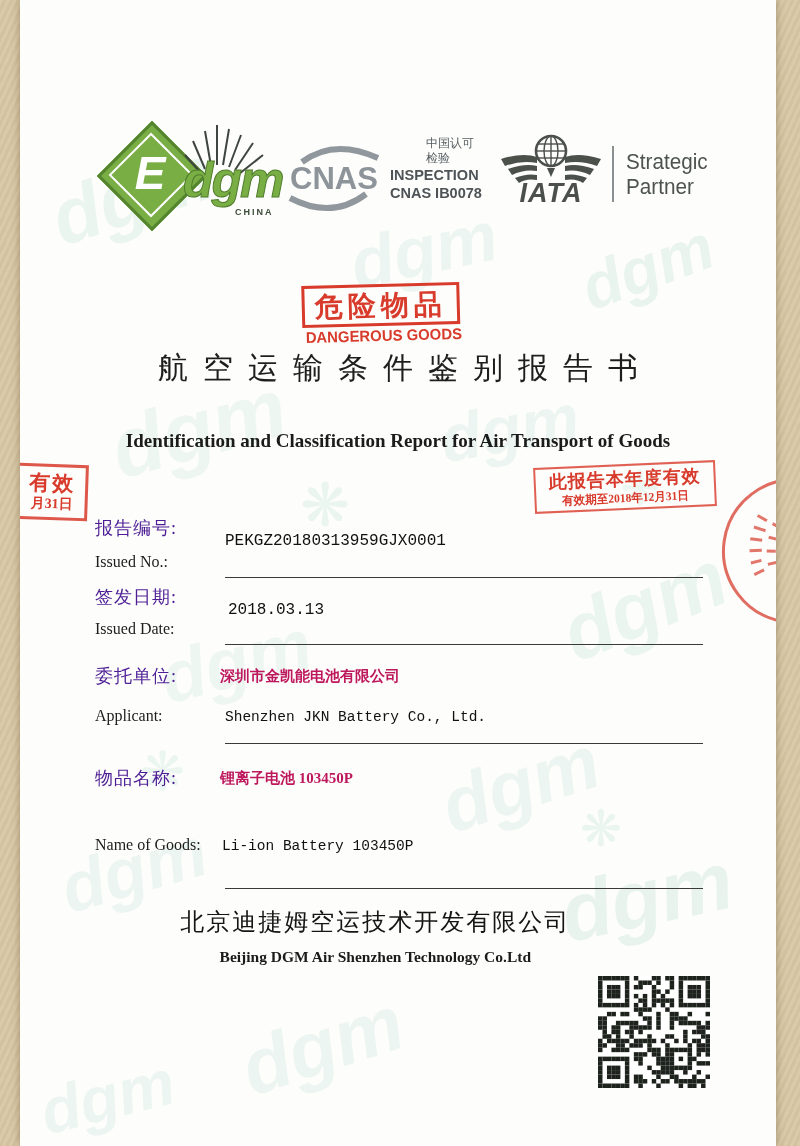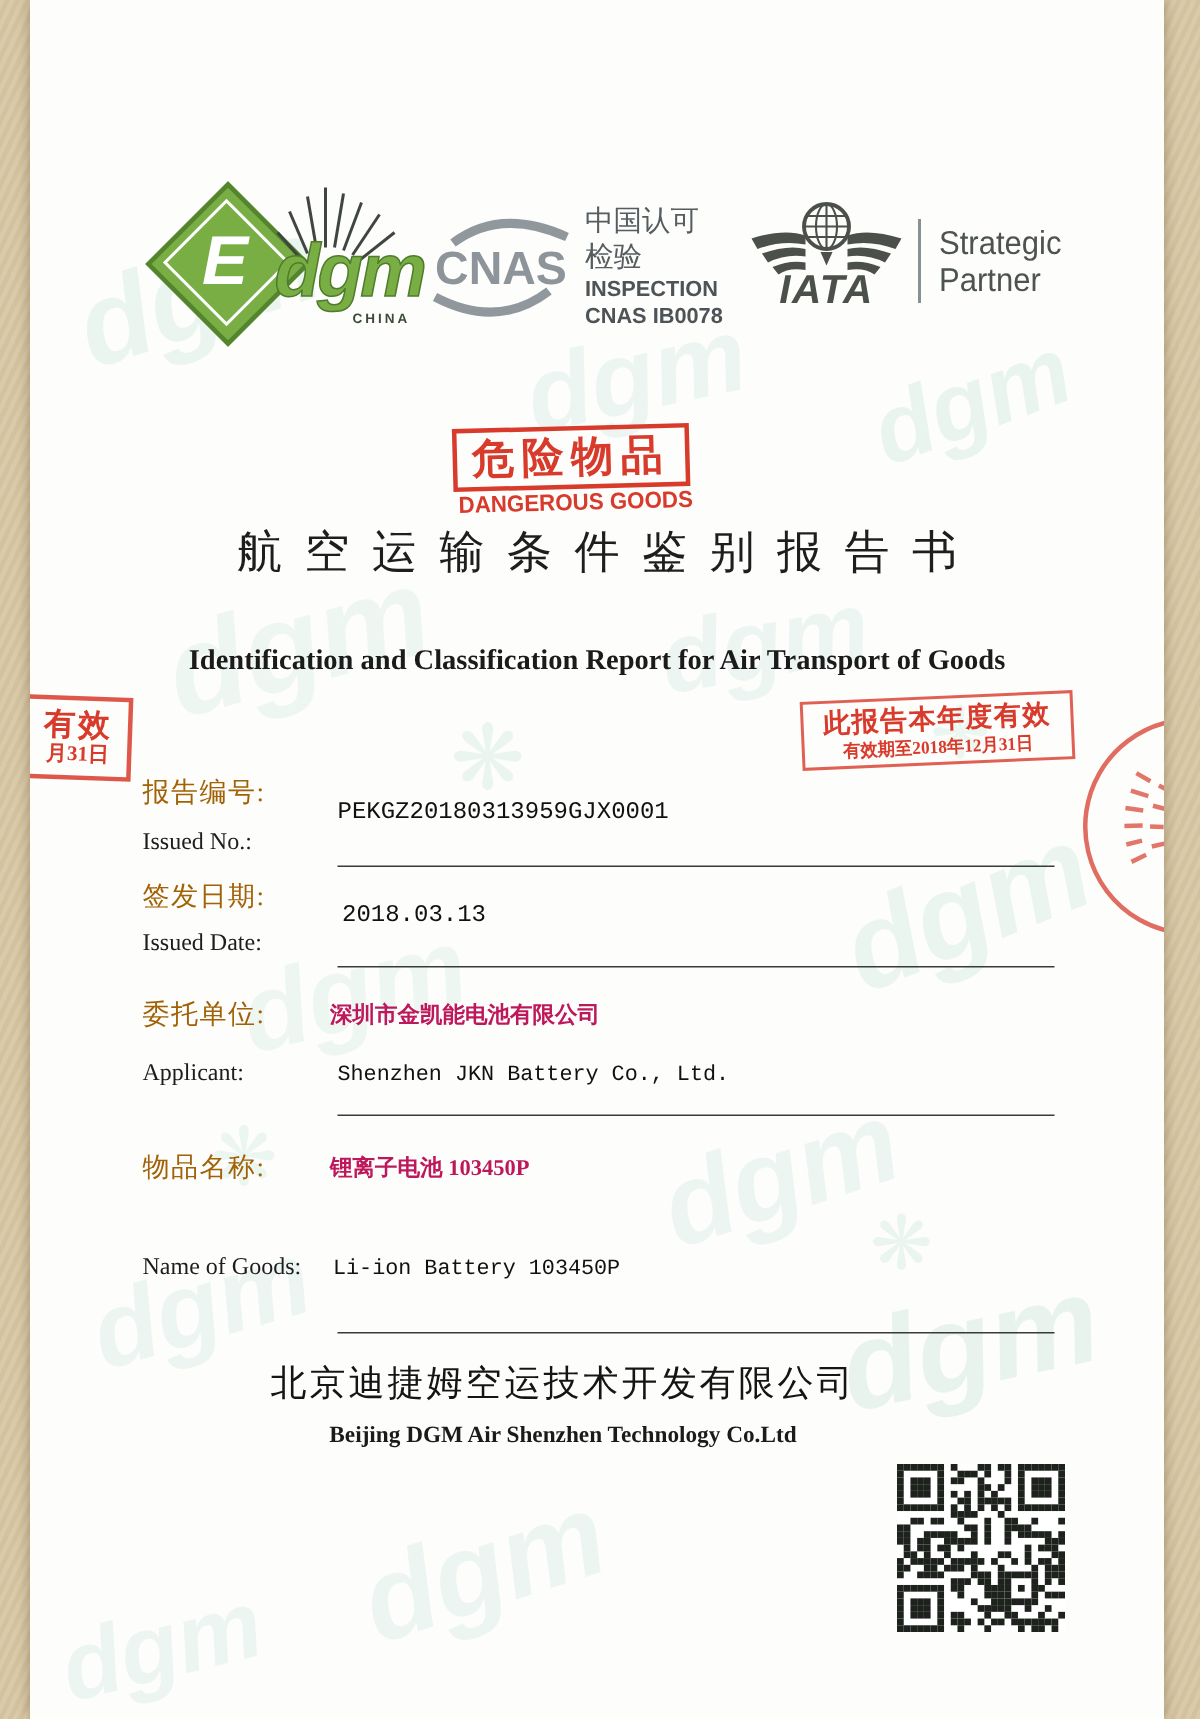--- a/index.html
+++ b/index.html
@@ -23,21 +23,21 @@
       font-family:"Liberation Sans",sans-serif;font-weight:900;font-style:italic;font-size:46px;
       line-height:52px;text-align:center;}
   .dgm-rays{position:absolute;left:78px;top:-4px;}
   .dgm-text{position:absolute;left:78px;top:26px;font-family:"Liberation Sans",sans-serif;
       font-style:italic;font-weight:900;font-size:50px;color:#79ae45;letter-spacing:-2px;
       -webkit-text-stroke:1px #4e7c2a;}
   .dgm-china{position:absolute;left:130px;top:82px;font-family:"Liberation Sans",sans-serif;
       font-size:9px;font-weight:700;letter-spacing:2px;color:#3c4a39;}
   .cnas-logo{position:absolute;left:262px;top:142px;width:104px;height:74px;}
   .cnas-block{position:absolute;left:370px;top:136px;width:110px;line-height:1.25;color:#565d60;}
-  .cnas-block .cjk{font-size:19px;}
+  .cnas-block .cjk{font-size:12px;margin-left:36px;}
   .cnas-block .lat{font-family:"Liberation Sans",sans-serif;font-weight:700;font-size:14.5px;color:#4d5356;}
   .iata-logo{position:absolute;left:475px;top:132px;width:112px;height:76px;}
   .partner-divider{position:absolute;left:592px;top:146px;width:2px;height:56px;background:#8a8f92;}
   .partner-text{position:absolute;left:606px;top:150px;font-family:"Liberation Sans","DejaVu Sans",sans-serif;
       font-size:22px;line-height:1.12;color:#4d534f;transform:scaleX(.94);transform-origin:left;}
   
   .dg-stamp{position:absolute;left:282px;top:284px;width:158px;transform:rotate(-1.5deg);color:#d83a2b;text-align:center;}
   .dg-box{border:3px solid #d83a2b;padding:3px 4px 1px;}
   .dg-cn{font-size:28px;font-weight:700;letter-spacing:5px;line-height:1.15;}
   .dg-en{font-family:"Liberation Sans",sans-serif;font-size:15.5px;font-weight:700;
@@ -52,21 +52,21 @@
       transform:rotate(2deg);color:#d83a2b;text-align:center;line-height:1.2;}
   .left-stamp .l1{font-size:21px;font-weight:700;letter-spacing:2px;}
   .left-stamp .l2{font-size:14px;font-weight:700;}
   .annual-stamp{position:absolute;left:514px;top:464px;width:170px;padding:2px 4px;border:2px solid rgba(216,57,43,.8);
       transform:rotate(-2.5deg);color:#d83a2b;text-align:center;line-height:1.25;}
   .annual-stamp .l1{font-size:18px;font-weight:700;letter-spacing:1px;white-space:nowrap;}
   .annual-stamp .l2{font-size:12px;font-weight:700;white-space:nowrap;transform:scaleX(.96);}
   .edge-seal{position:absolute;left:702px;top:478px;width:140px;height:140px;border-radius:50%;
       border:3px solid rgba(214,60,45,.75);transform:rotate(8deg);}
   
-  .lbl-cn{position:absolute;left:75px;font-size:18px;letter-spacing:1px;color:#a16207;}
+  .lbl-cn{position:absolute;left:75px;font-size:18px;letter-spacing:1px;color:#4c1d95;}
   .lbl-en{position:absolute;left:75px;font-size:16px;color:#1d1d1d;}
   .val-mono{position:absolute;font-family:Liberation Mono, monospace;
       font-size:16px;color:#111;}
   .val-cn{position:absolute;font-size:15px;font-weight:600;color:#be185d;}
   .uline{position:absolute;left:205px;width:478px;border-top:1.6px solid #3a3a3a;}
   
   .company-cn{position:absolute;left:0;top:906px;width:94%;text-align:center;font-size:24px;
       letter-spacing:2px;color:#151515;}
   .company-en{position:absolute;left:0;top:948px;width:94%;text-align:center;font-weight:700;
       font-size:15.5px;color:#1b1b1b;}

